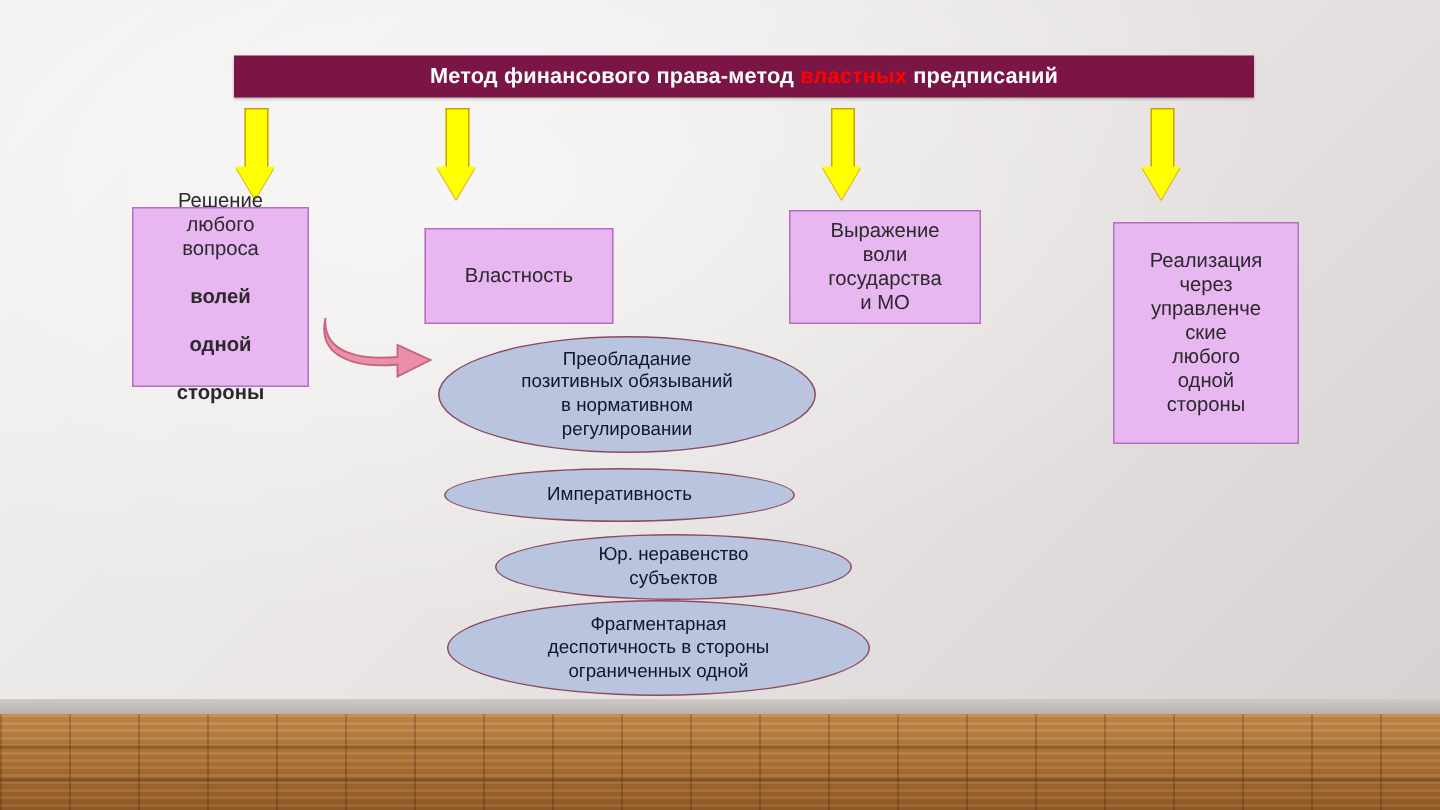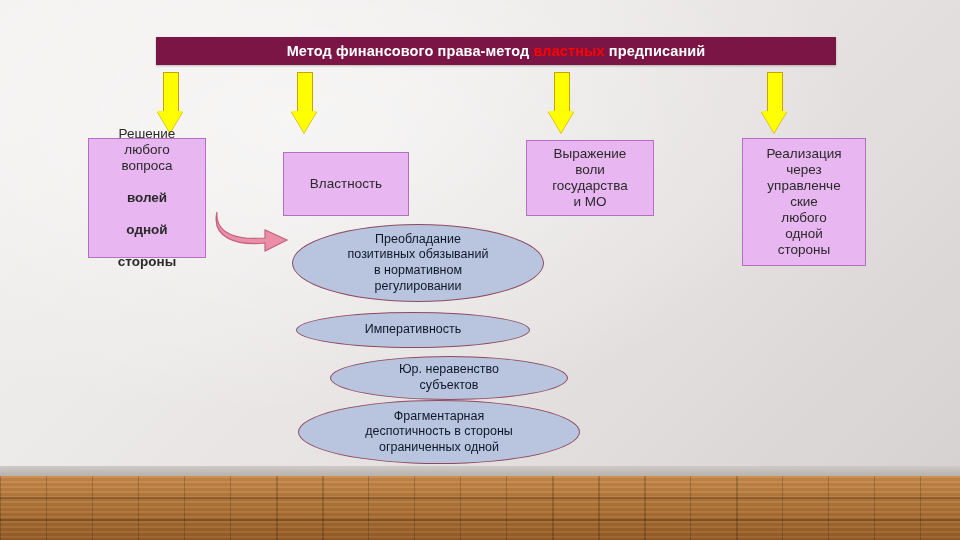--- a/index.html
+++ b/index.html
@@ -196,21 +196,21 @@
 
   <div class="pbox" style="left:526px; top:140px; width:128px; height:76px;">
     <div>
       <div>Выражение</div>
       <div>воли</div>
       <div>государства</div>
       <div>и МО</div>
     </div>
   </div>
 
-  <div class="pbox" style="left:742px; top:138px; width:124px; height:128px;">
+  <div class="pbox" style="left:742px; top:148px; width:124px; height:148px;">
     <div>
       <div>Реализация</div>
       <div>через</div>
       <div>управленче</div>
       <div>ские</div>
       <div>любого</div>
       <div>одной</div>
       <div>стороны</div>
     </div>
   </div>

